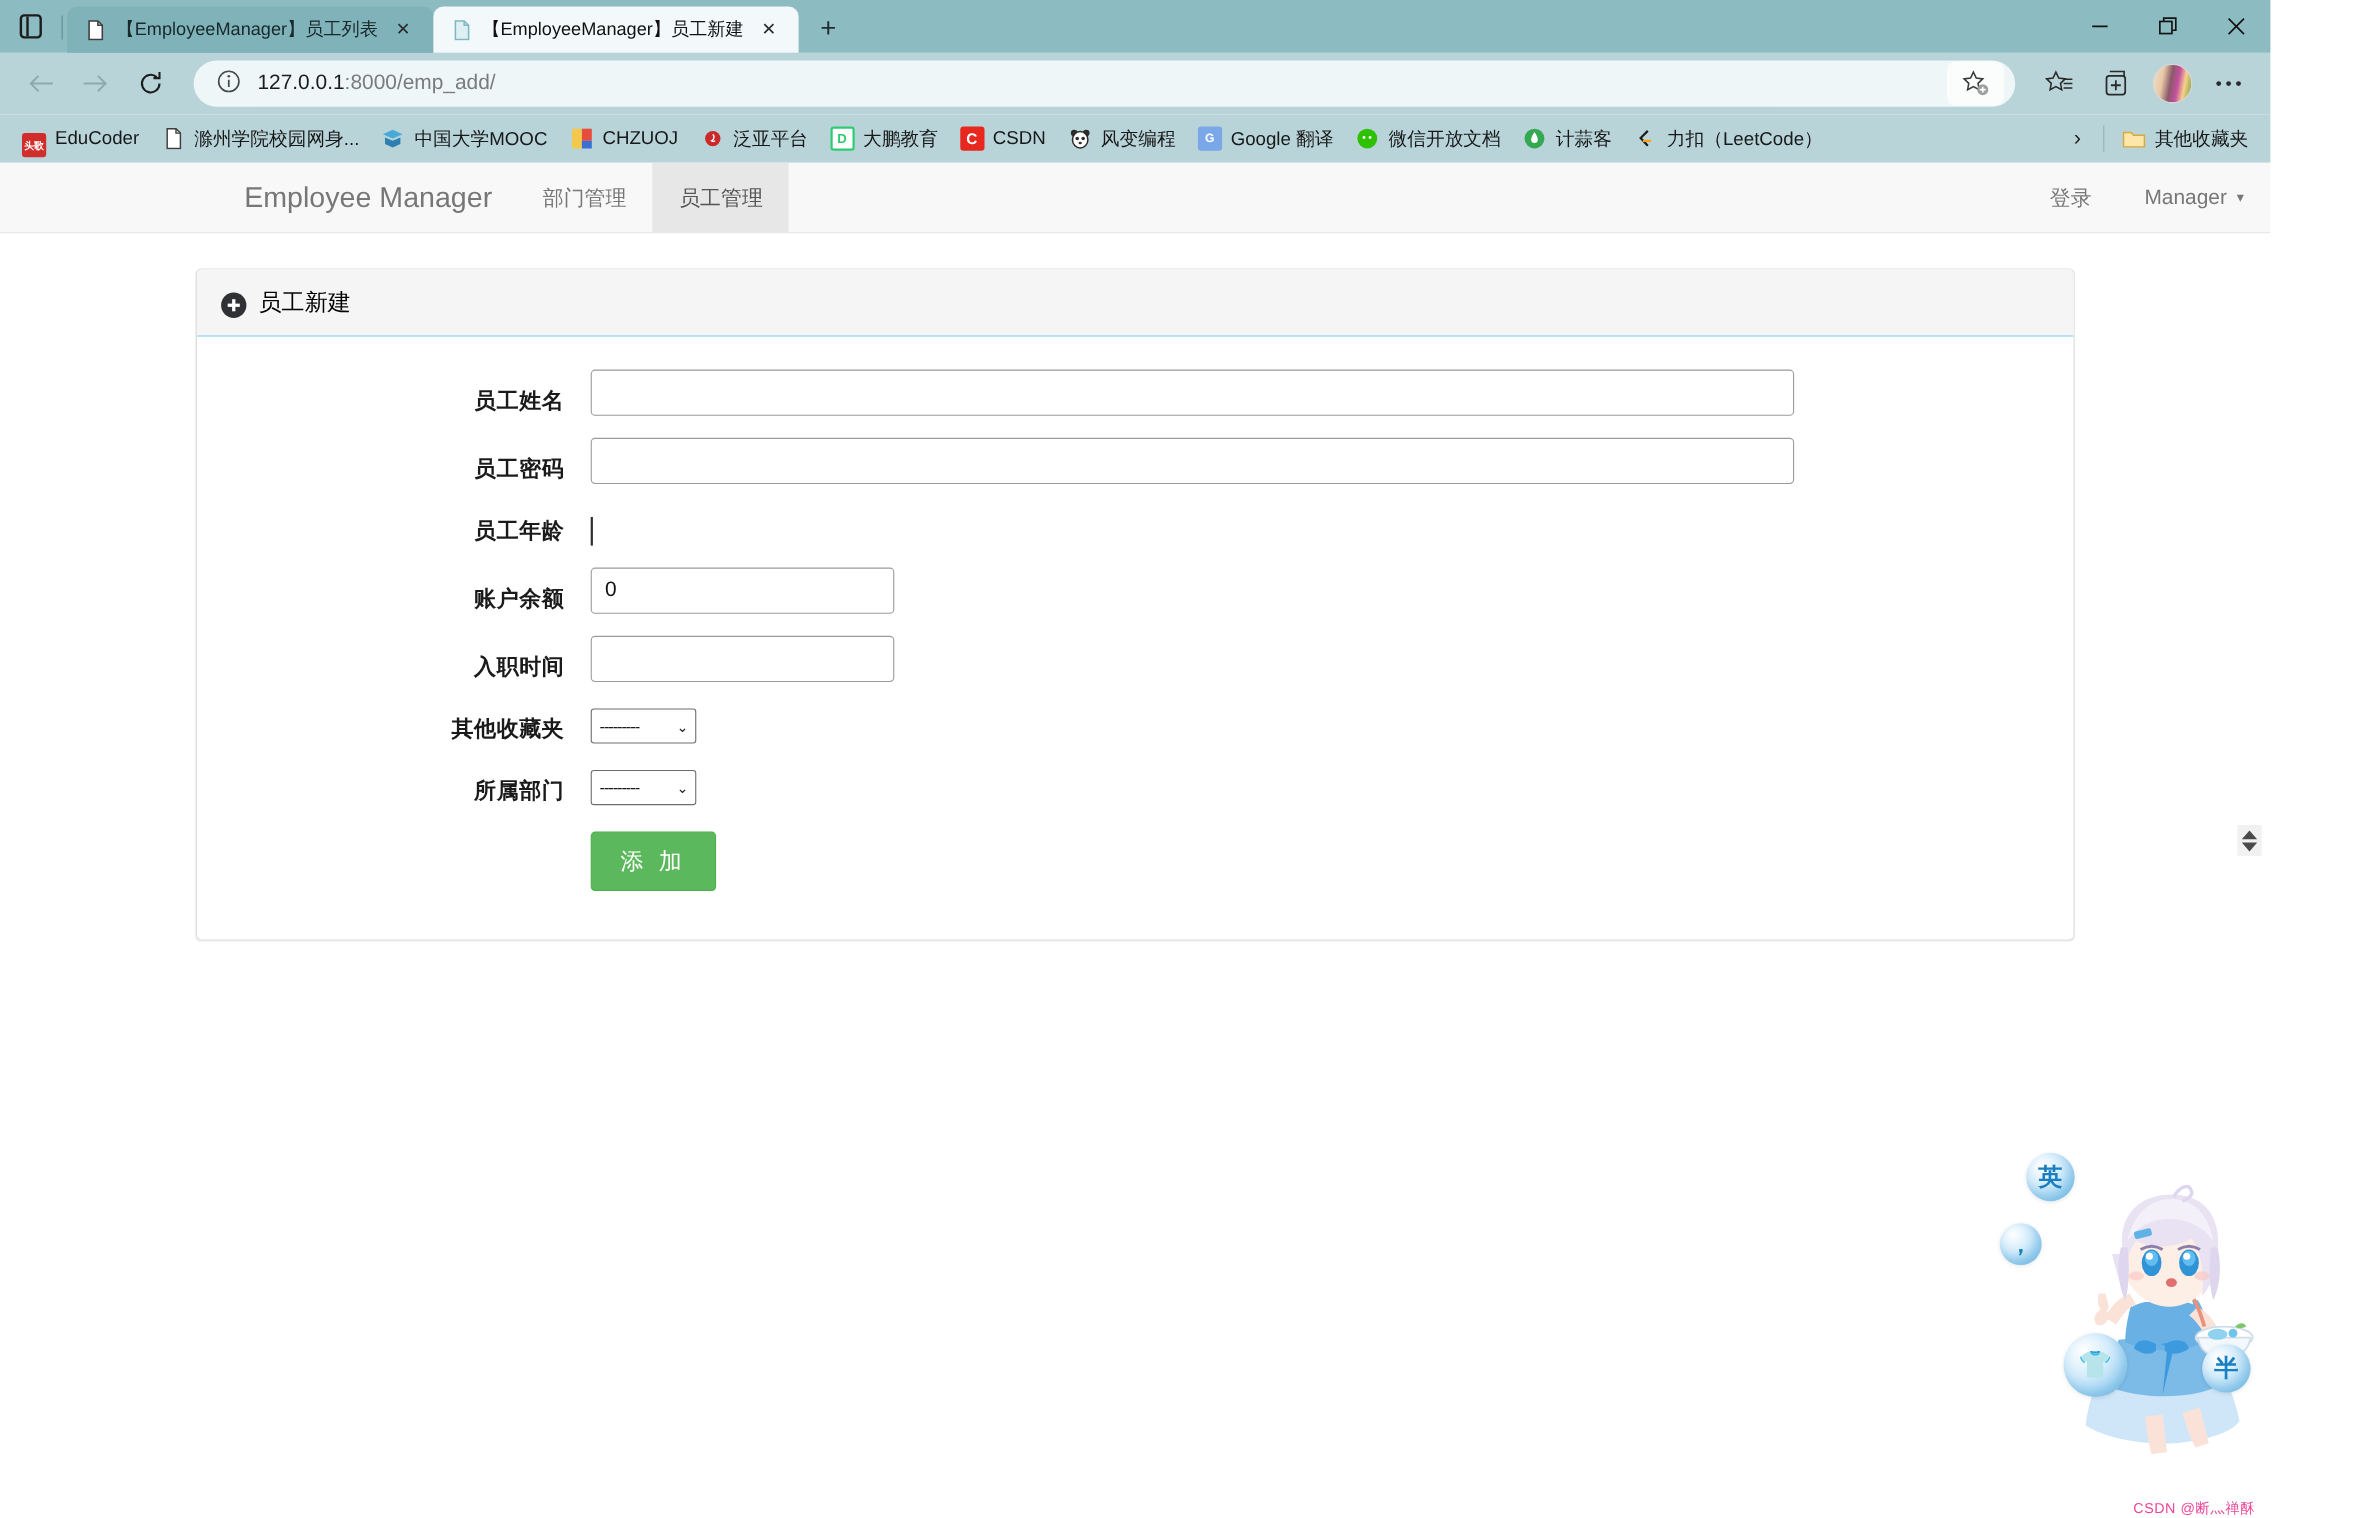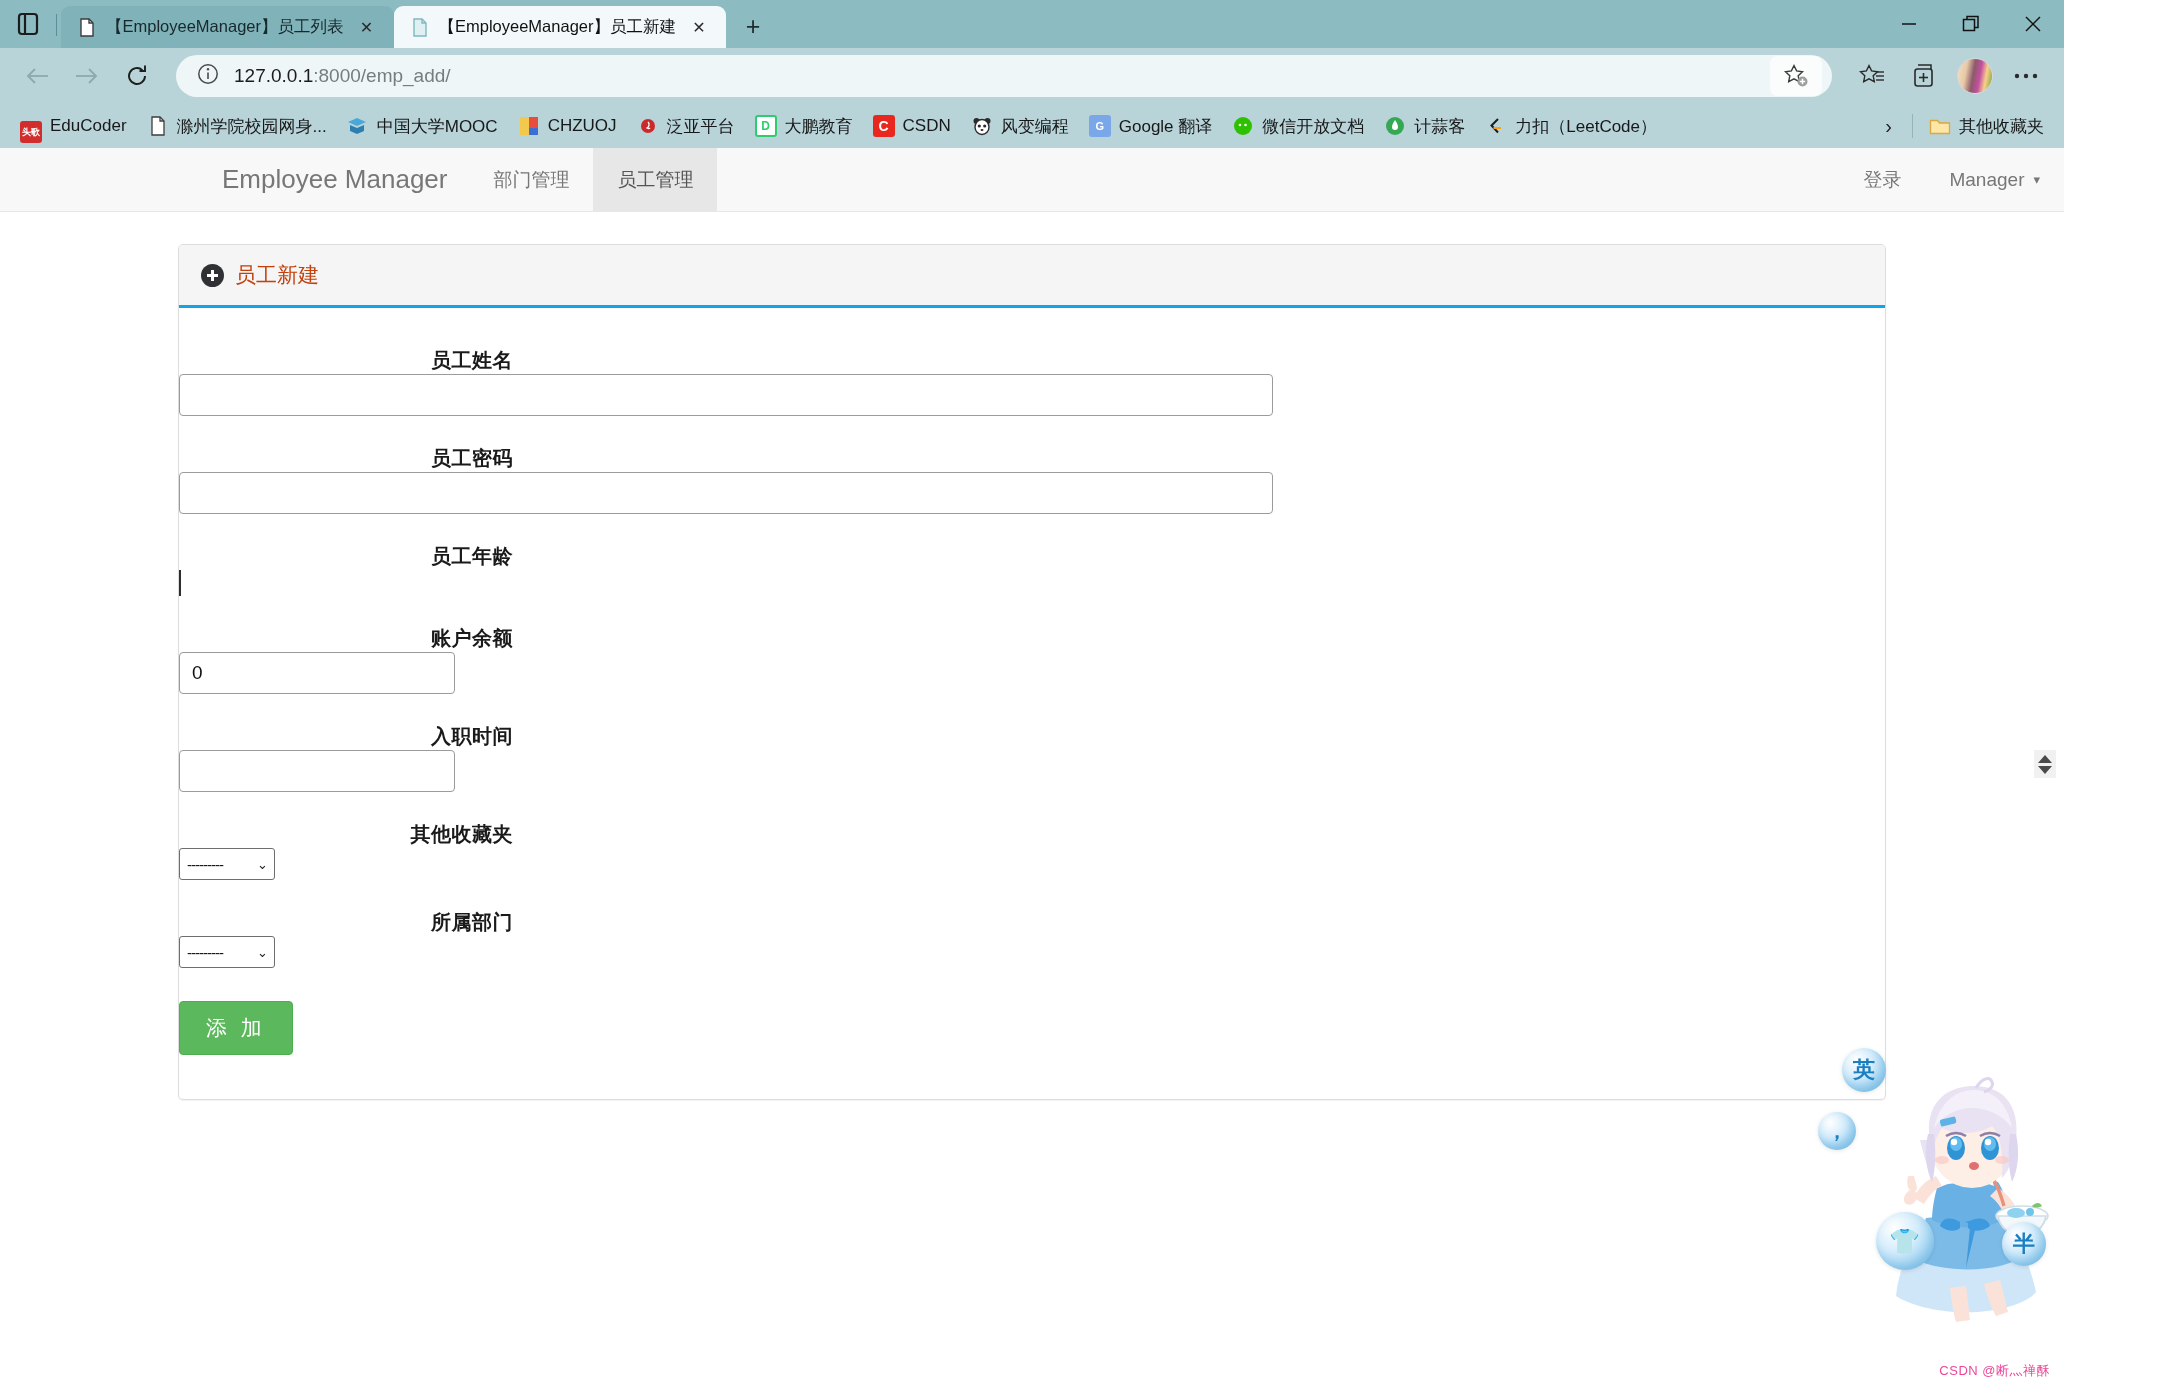--- a/index.html
+++ b/index.html
@@ -113,39 +113,39 @@
   .nav-right { margin-left: auto; display:flex; align-items:stretch; }
 
   .container {
     width: 1708px; margin: 32px auto 0 auto;
   }
   .panel {
     border: 1px solid #dddddd; border-radius: 5px; background:#fff;
     box-shadow: 0 1px 1px rgba(0,0,0,.05);
   }
   .panel-heading {
-    background: #f5f5f5; border-bottom: 3px solid #0ea5e9;
+    background: #f5f5f5; border-bottom: 1px solid #0ea5e9;
     padding: 16px 22px; border-radius: 4px 4px 0 0;
-    display: flex; align-items: center; gap: 11px;
-    font-size: 21px; color: #c2410c;
+    display: flex; align-items: flex-end; gap: 11px;
+    font-size: 21px; color: #000000;
   }
   .plus-circle {
     width: 23px; height: 23px; border-radius: 50%; background: #2f3134;
     display:flex; align-items:center; justify-content:center; flex:none;
     position: relative;
   }
   .plus-circle::before, .plus-circle::after {
     content:""; position:absolute; background:#fff;
   }
   .plus-circle::before { width: 11px; height: 3px; }
   .plus-circle::after  { width: 3px; height: 11px; }
 
   .panel-body { padding: 30px 0 44px 0; }
 
-  .form-row { display: flex; align-items: flex-start; margin-bottom: 20px; flex-direction: column; }
+  .form-row { display: flex; align-items: flex-end; margin-bottom: 20px; }
   .form-row:last-of-type { margin-bottom: 0; }
   .form-label {
     width: 358px; text-align: right; padding-right: 24px; padding-top: 9px;
     font-size: 20px; font-weight: bold; color: #1a1a1a; flex: none;
     letter-spacing: .5px;
   }
   .form-ctl { flex: 1; }
 
   input.txt {
     display: block; height: 42px; width: 1094px;

